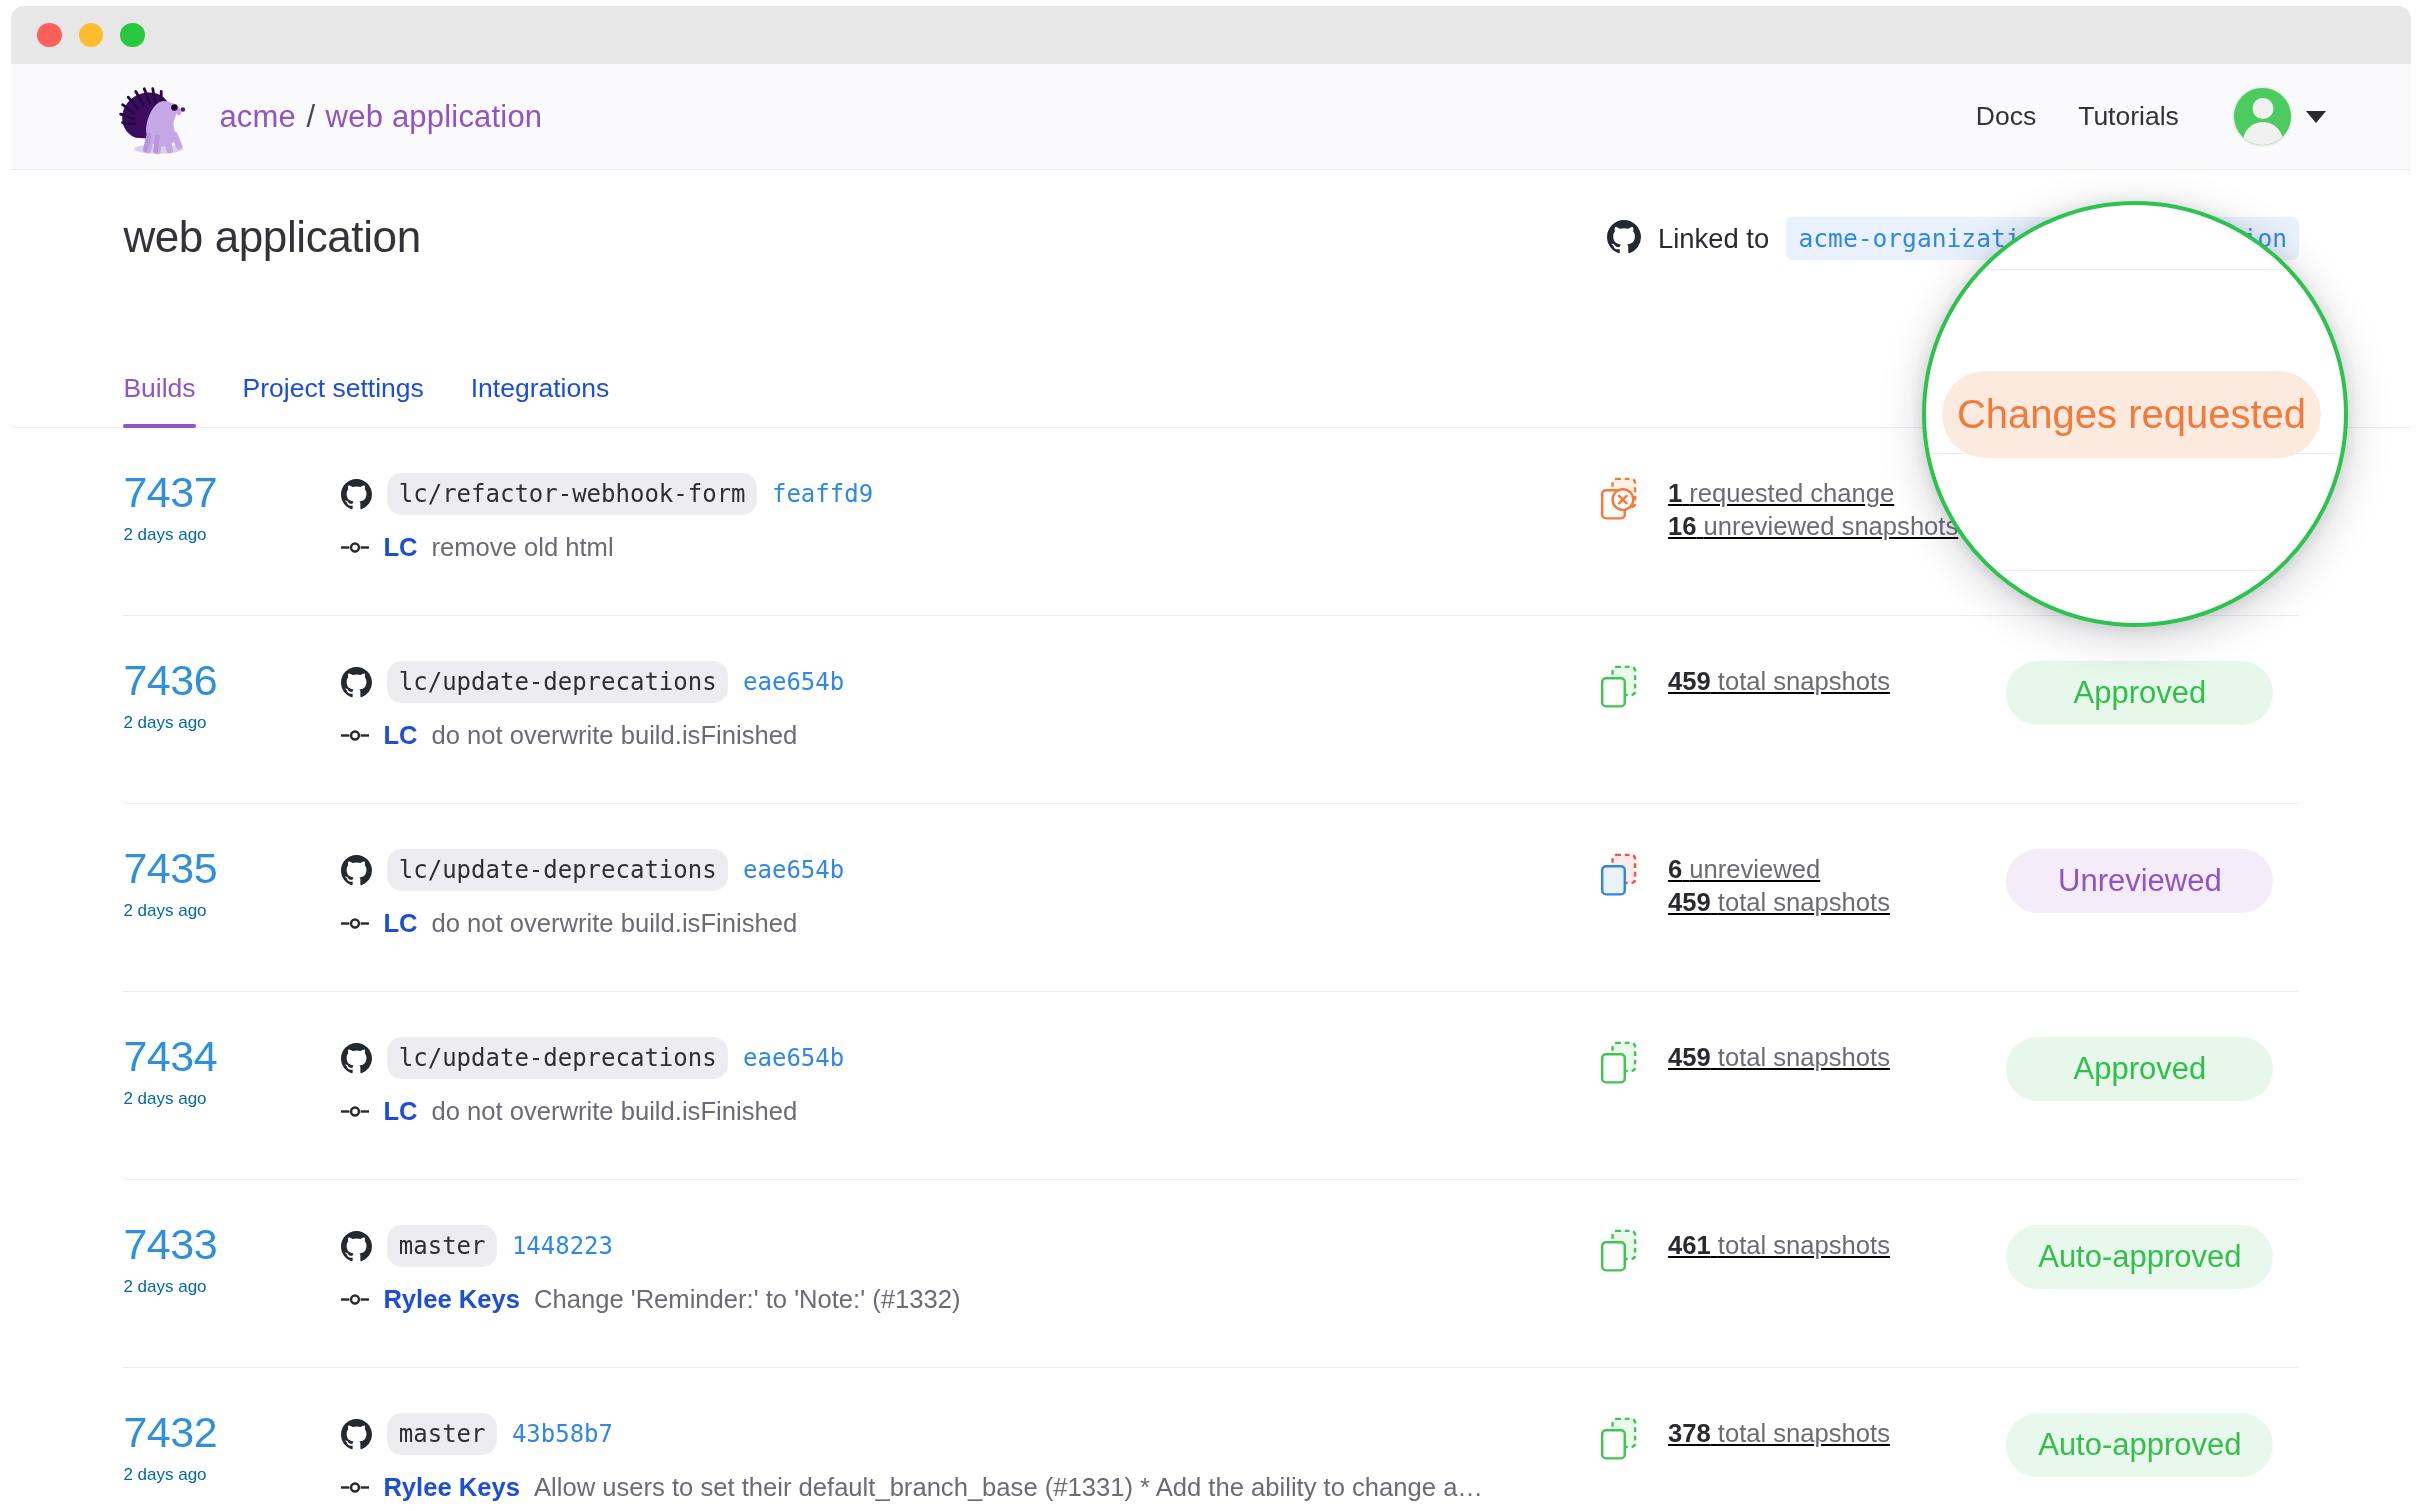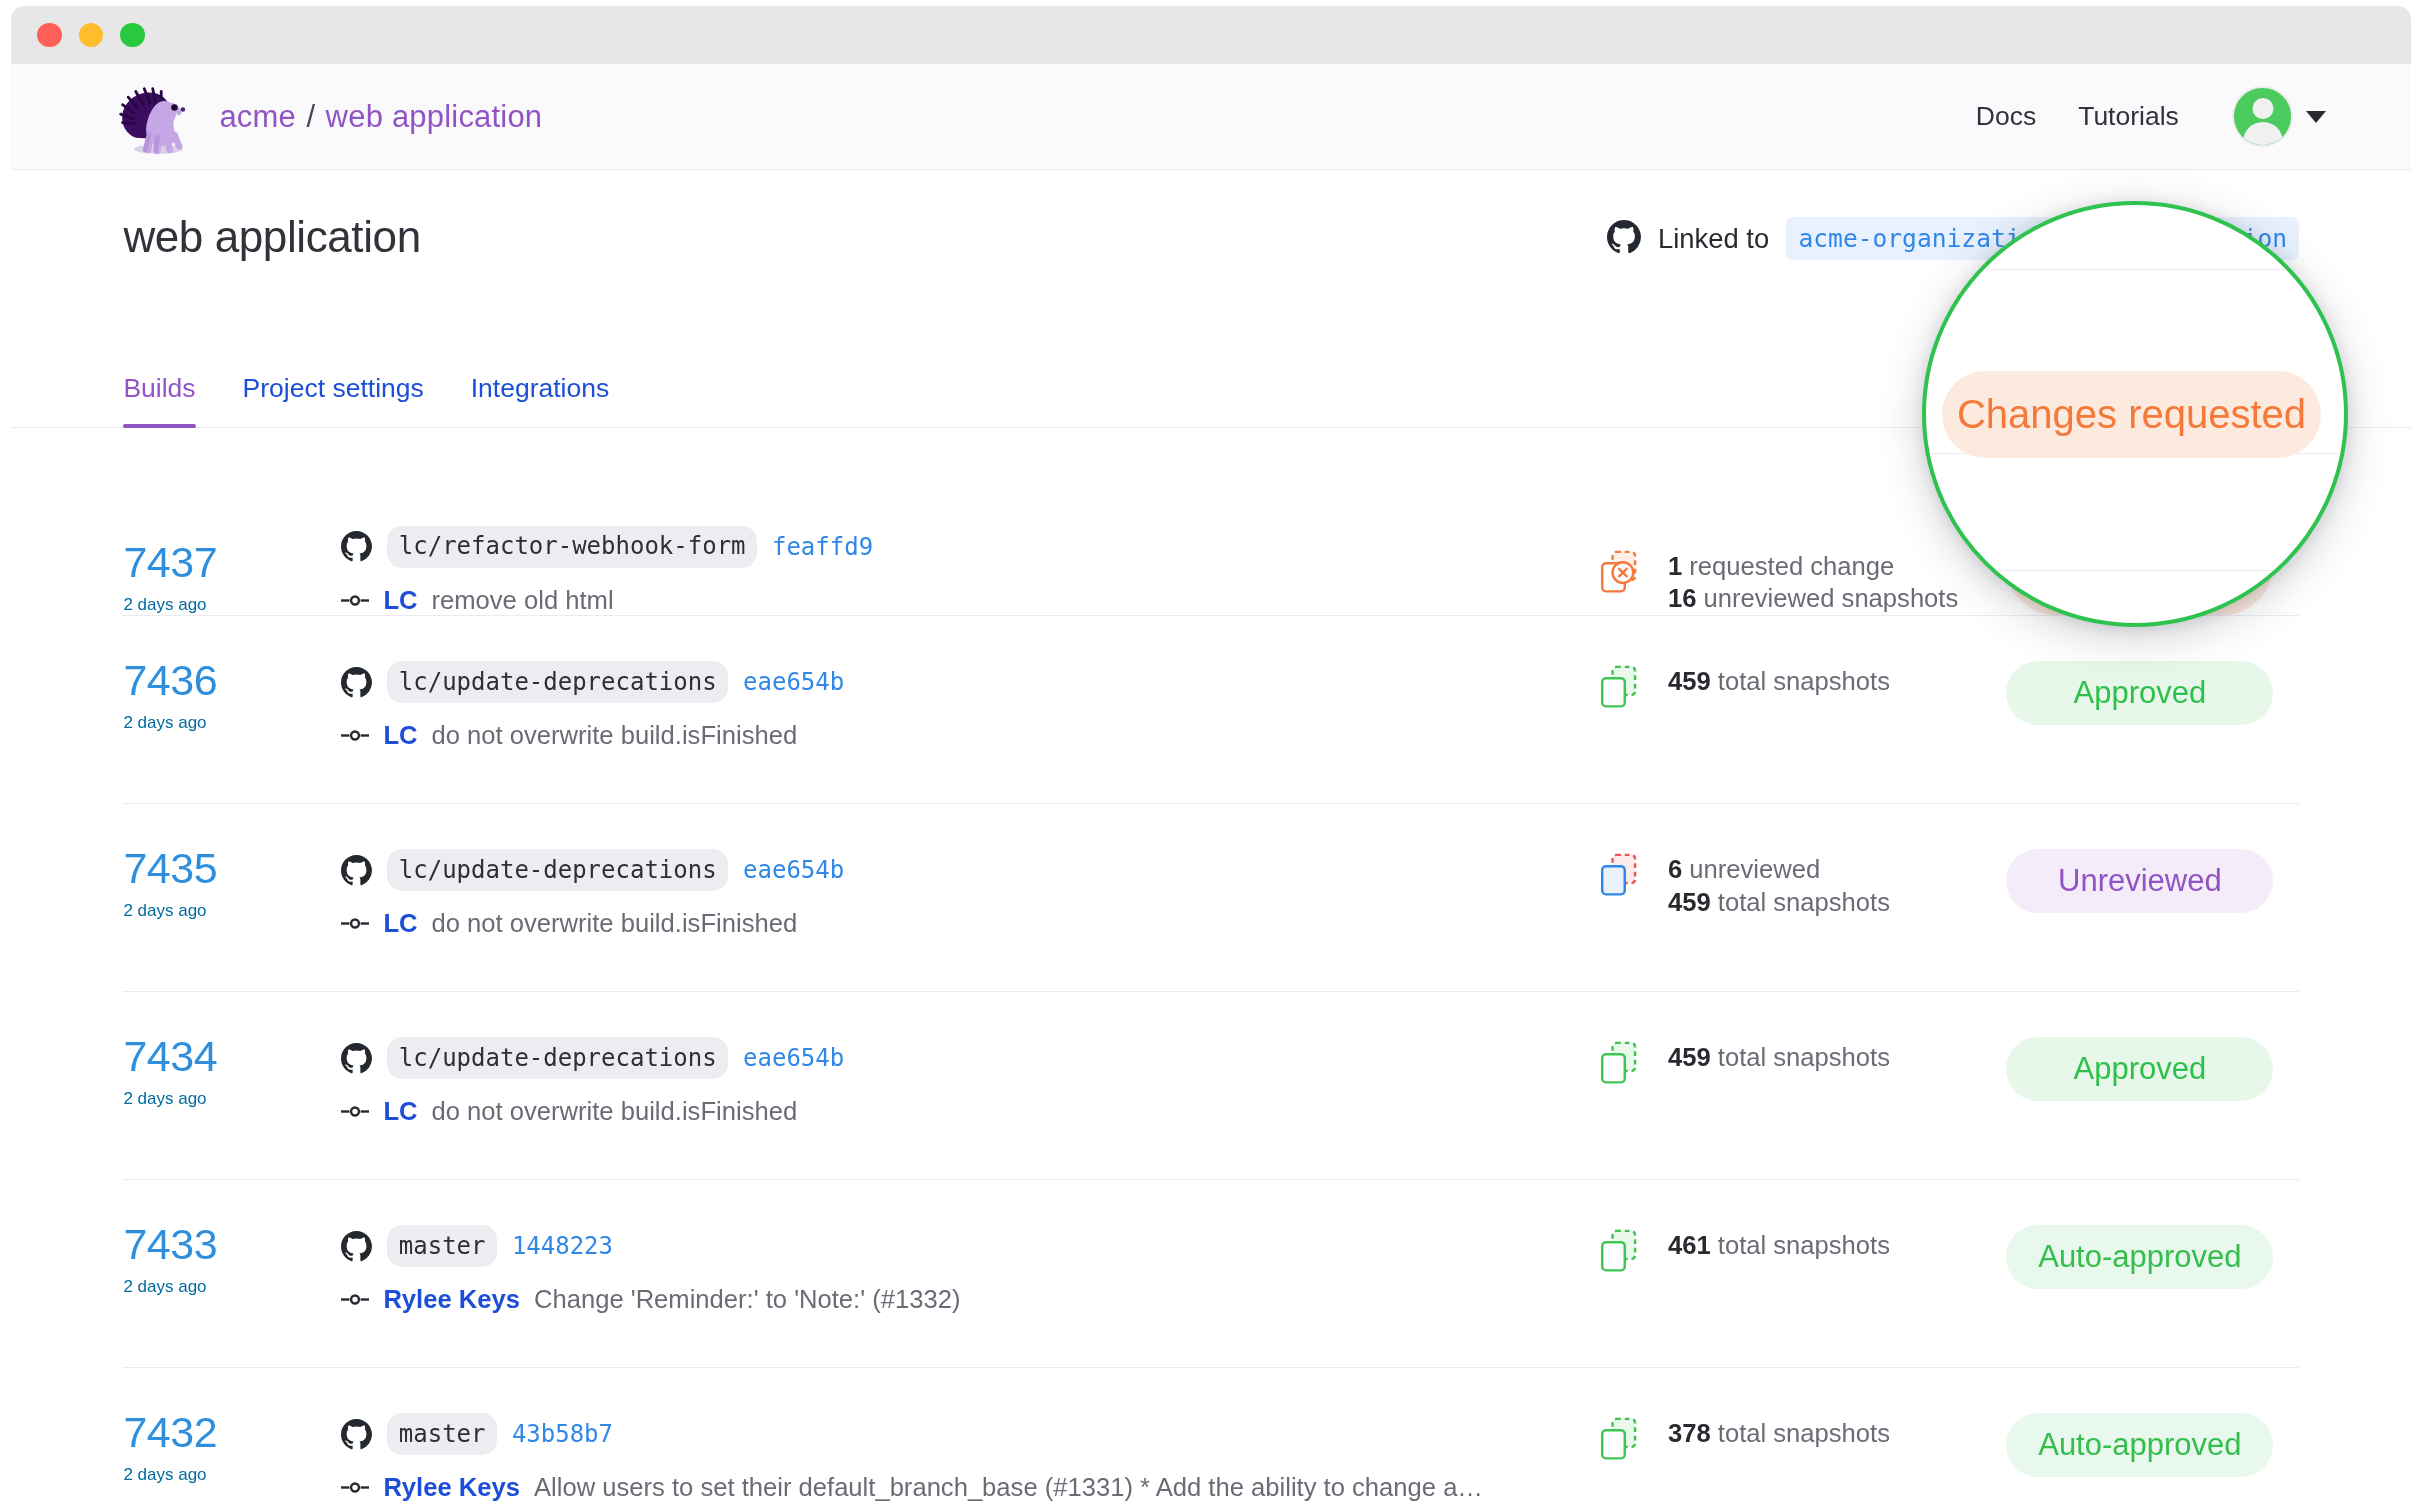--- a/index.html
+++ b/index.html
@@ -173,21 +173,21 @@
 
   
   .builds { padding: 0 112px; }
   .build-row {
     display: flex;
     align-items: flex-start;
     height: 188px;
     border-bottom: 0.9px solid #eceaf1;
     position: relative;
   }
-  .build-row:first-child { border-top: none; align-items: flex-end; }
+  .build-row:first-child { border-top: none; }
 
   .col-num {
     width: 218px;
     padding-top: 42px;
     flex: none;
   }
   .build-number {
     font-size: 43px;
     color: #2f8fdc;
     letter-spacing: -0.5px;
@@ -247,20 +247,21 @@
     max-width: 1041px;
   }
 
   .col-snap {
     width: 407px;
     flex: none;
     padding-top: 49px;
     display: flex;
     align-items: flex-start;
     gap: 24.6px;
+    text-decoration: underline;
   }
   .snap-icon { width: 44px; height: 47px; flex:none; display:block; }
   .snap-lines { font-size: 25.6px; line-height: 1.28; }
   .snap-lines .n { font-weight: bold; color: #2b2930; }
   .snap-lines .t { color: #6d6a76; }
 
   .col-status {
     width: 293px;
     flex: none;
     padding-top: 45px;

